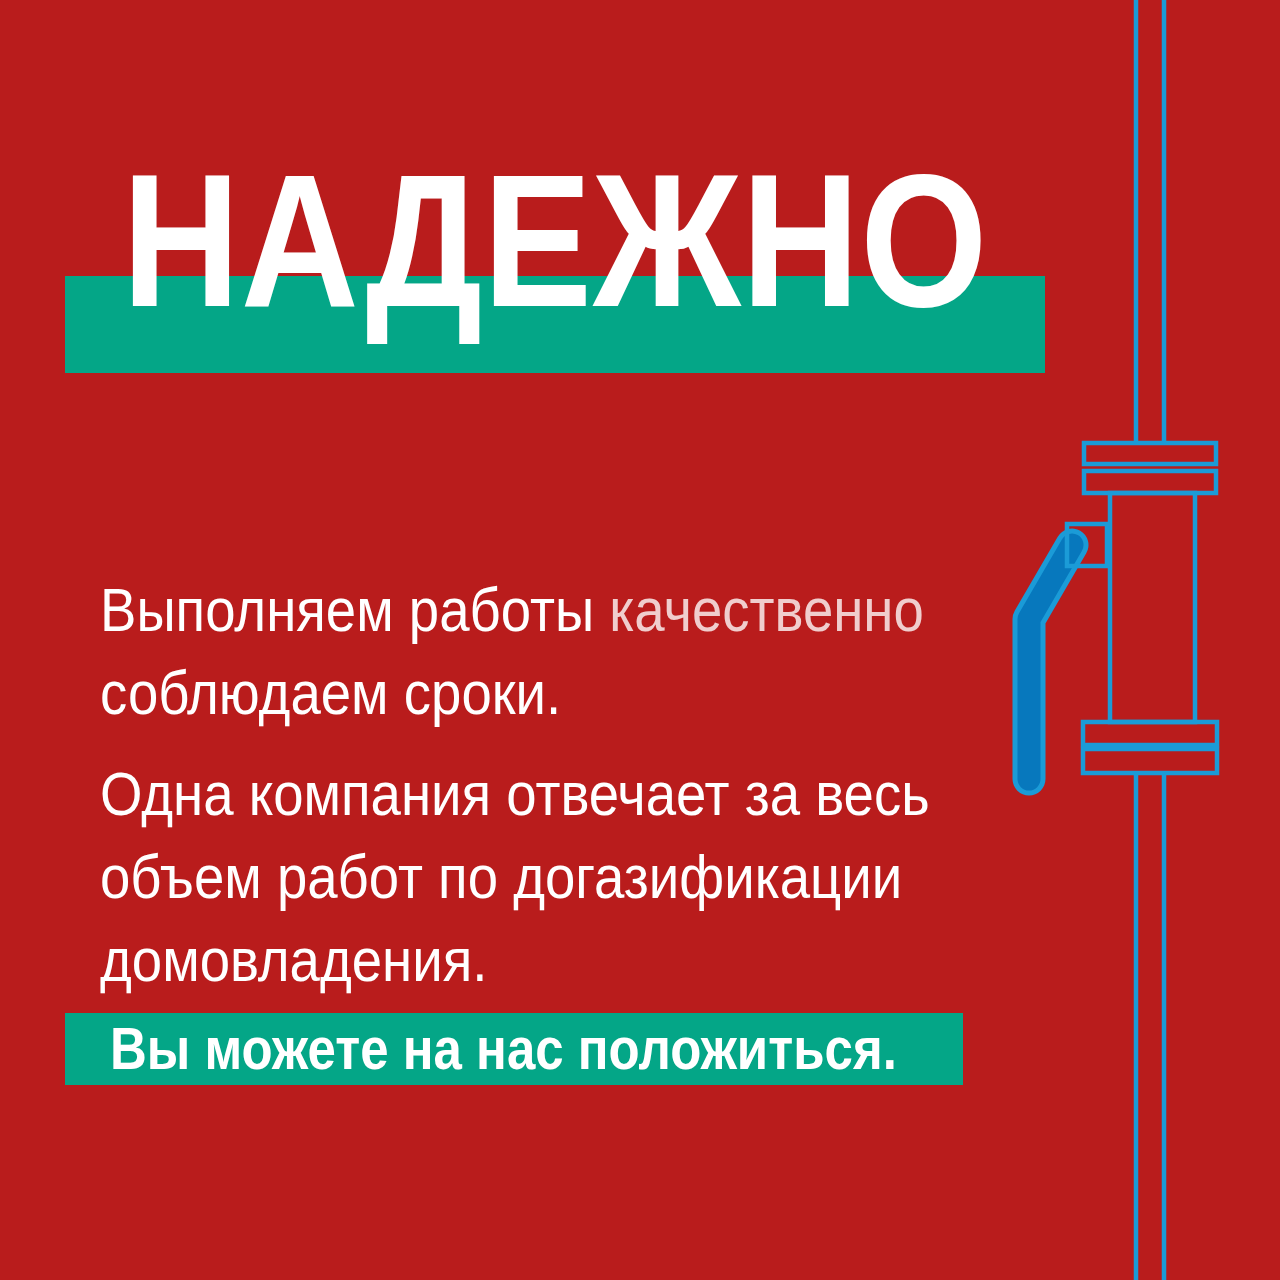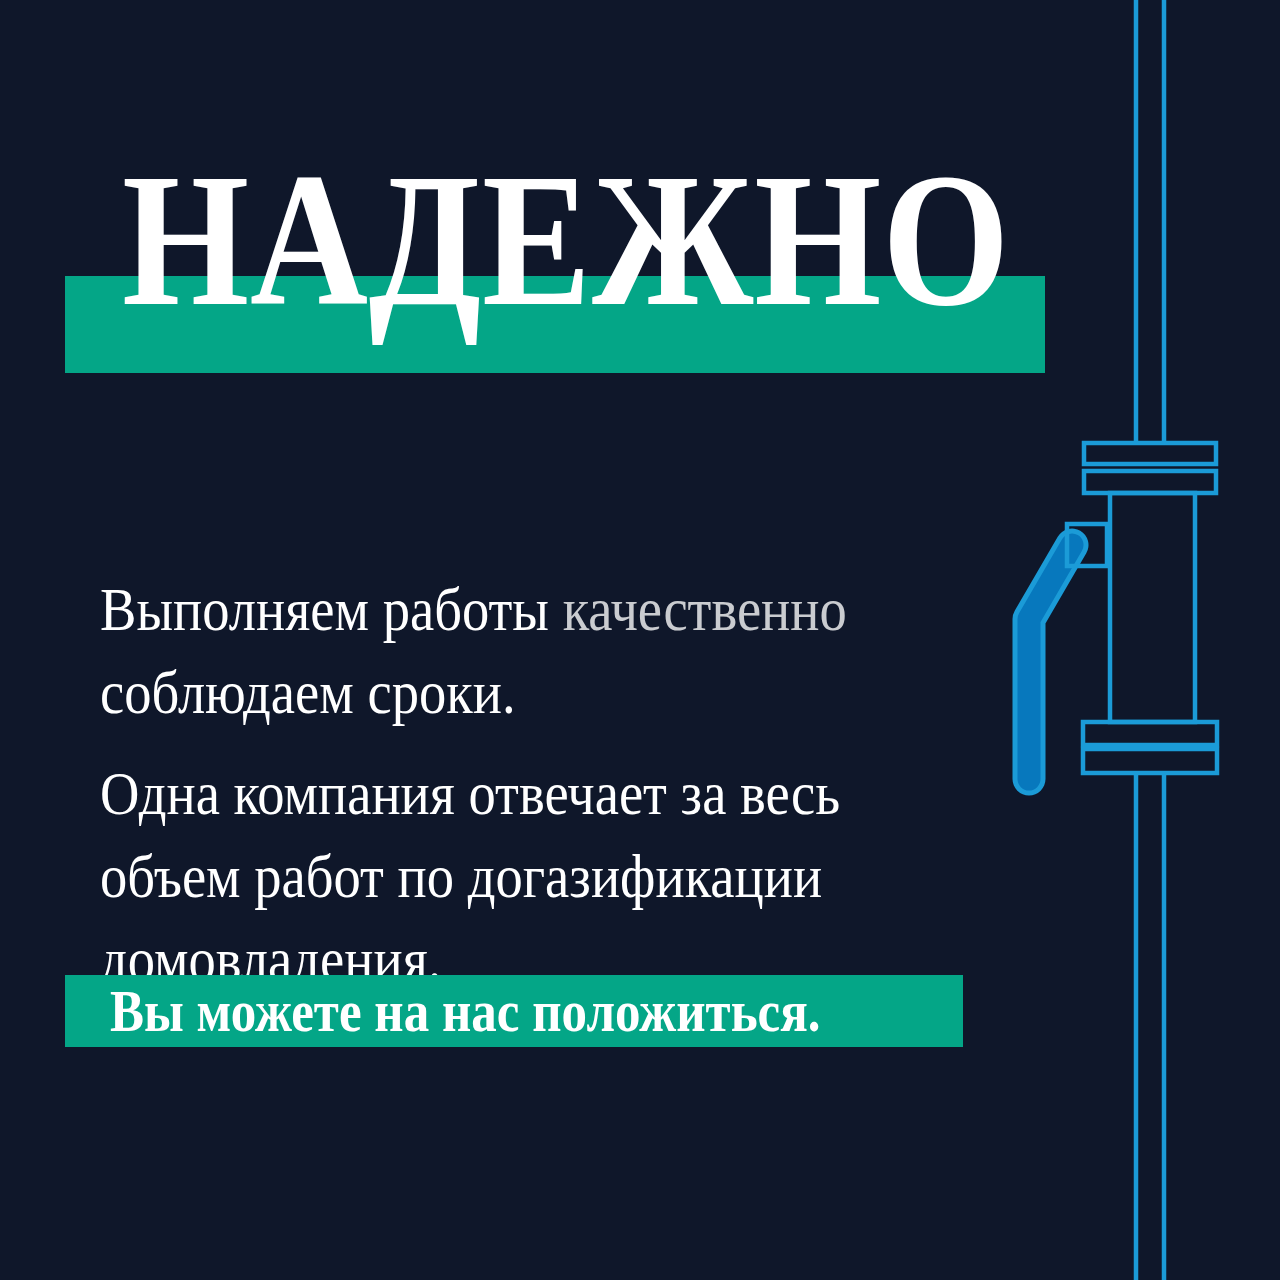--- a/index.html
+++ b/index.html
@@ -5,22 +5,22 @@
   html, body {
     margin: 0;
     padding: 0;
     background: #333;
   }
   .canvas {
     position: relative;
     width: 1280px;
     height: 1280px;
     overflow: hidden;
-    background: #0f172a;
-    font-family: Liberation Serif, serif;
+    background: #b91c1c;
+    font-family: Liberation Sans, sans-serif;
     color: #ffffff;
   }
   .pipe-svg {
     position: absolute;
     inset: 0;
     width: 1280px;
     height: 1280px;
     pointer-events: none;
   }
   .headline-bar {
@@ -52,21 +52,21 @@
     white-space: nowrap;
     transform: scaleX(0.88);
     transform-origin: 0 0;
   }
   .para-1 { top: 568px; }
   .para-2 { top: 752px; }
   .dim-word { opacity: 0.78; }
   .tagline-bar {
     position: absolute;
     left: 65px;
-    top: 975px;
+    top: 1013px;
     width: 898px;
     height: 72px;
     background: #04A687;
     display: flex;
     align-items: center;
   }
   .tagline-text {
     margin-left: 45px;
     font-size: 60px;
     font-weight: 700;

